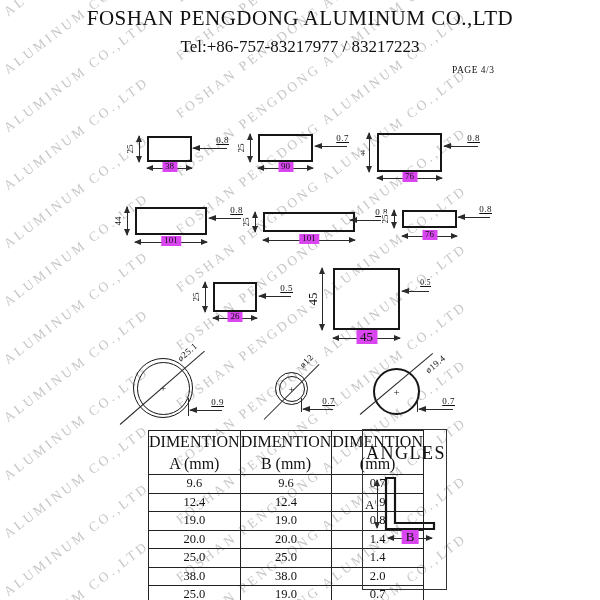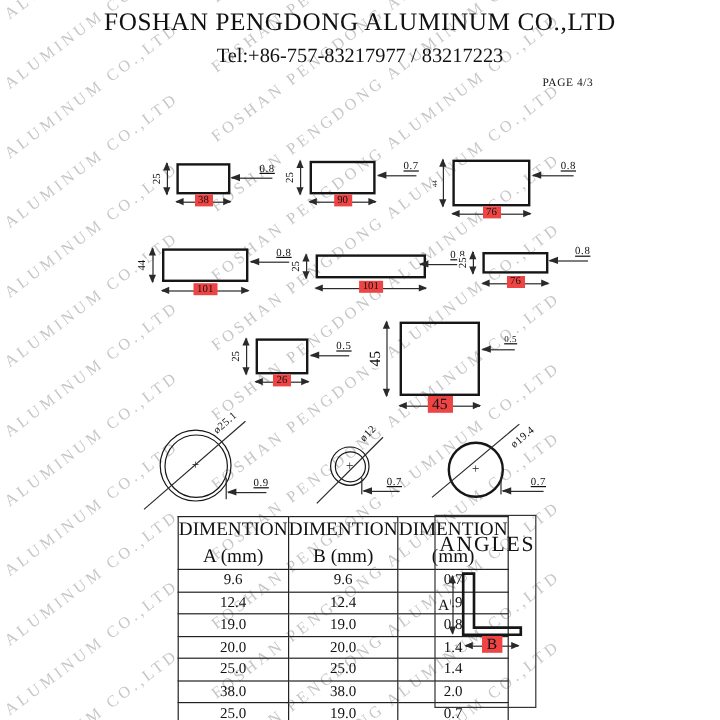--- a/index.html
+++ b/index.html
@@ -29,21 +29,21 @@
 
   .vdim{position:absolute;width:1px;background:#2a2a2a;}
   .vdim::before{content:"";position:absolute;top:-1px;left:-3px;border-left:3px solid transparent;border-right:3px solid transparent;border-bottom:7px solid #2a2a2a;}
   .vdim::after{content:"";position:absolute;bottom:-1px;left:-3px;border-left:3px solid transparent;border-right:3px solid transparent;border-top:7px solid #2a2a2a;}
   .vlabel{position:absolute;left:-14px;top:50%;transform:translateY(-50%) rotate(-90deg);font-size:9px;background:#fff;padding:0 1px;line-height:1;}
   .upright{position:absolute;left:-13px;top:50%;transform:translateY(-50%);font-size:13px;background:#fff;padding:0 1px;line-height:1;}
 
   .hdim{position:absolute;height:1px;background:#2a2a2a;}
   .hdim::before{content:"";position:absolute;left:-1px;top:-3px;border-top:3px solid transparent;border-bottom:3px solid transparent;border-right:7px solid #2a2a2a;}
   .hdim::after{content:"";position:absolute;right:-1px;top:-3px;border-top:3px solid transparent;border-bottom:3px solid transparent;border-left:7px solid #2a2a2a;}
-  .hlabel{position:absolute;top:-6px;left:50%;transform:translateX(-50%);font-size:9px;background:#ef4444;padding:0 3px;line-height:1.1;}
+  .hlabel{position:absolute;top:-6px;left:50%;transform:translateX(-50%);font-size:9px;background:#d946ef;padding:0 3px;line-height:1.1;}
   .big{font-size:13px !important;top:-8px !important;padding:0 4px !important;}
 
   .tdim{position:absolute;height:1px;background:#2a2a2a;}
   .tdim::before{content:"";position:absolute;left:-1px;top:-3px;border-top:3px solid transparent;border-bottom:3px solid transparent;border-right:8px solid #2a2a2a;}
   .tlabel{position:absolute;right:-2px;top:-12px;font-size:9px;text-decoration:underline;letter-spacing:.5px;line-height:1;}
 
   table.dims{position:absolute;left:148px;top:430px;border-collapse:collapse;background:transparent;}
   table.dims th,table.dims td{border:1.3px solid #222;text-align:center;vertical-align:middle;padding:0;}
   table.dims th{font-size:16px;font-weight:normal;white-space:pre-line;height:34px;line-height:1.35;}
   table.dims td{font-size:12.5px;height:17.5px;}

